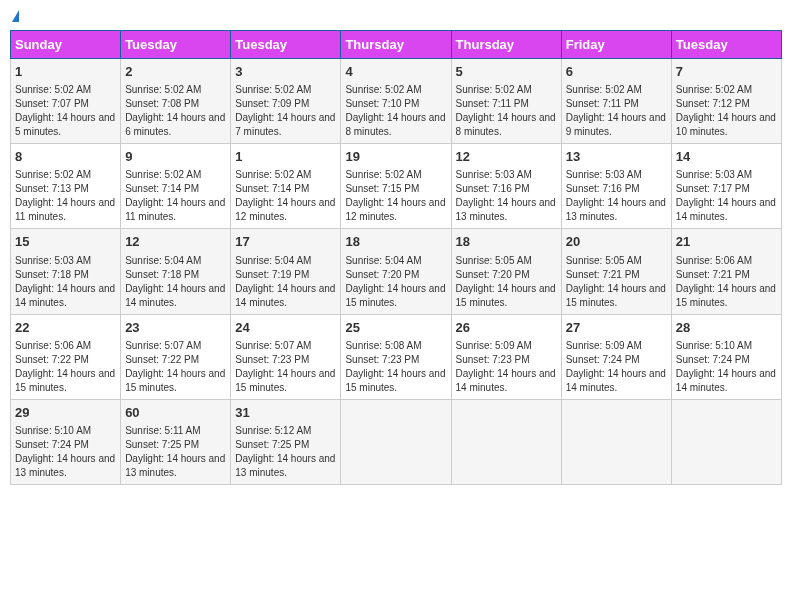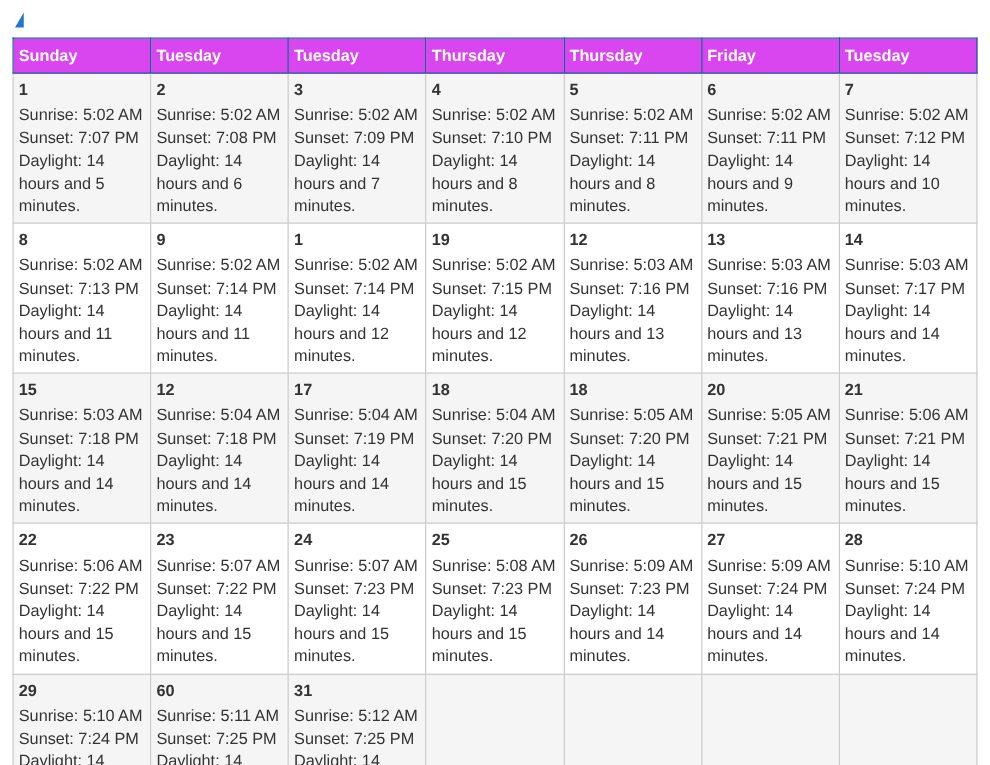--- a/index.html
+++ b/index.html
@@ -85,21 +85,21 @@
     tbody tr:nth-child(even) td {
       background: #fff;
     }
     .day-num {
       font-size: 13px;
       font-weight: bold;
       display: block;
       margin-bottom: 2px;
     }
     .day-cell-content {
-      font-size: 13px;
+      font-size: 10px;
       color: #333;
     }
     td.empty {
       background: #f9f9f9;
     }
   </style>
 </head>
 <body>
 
 <div class="header">

